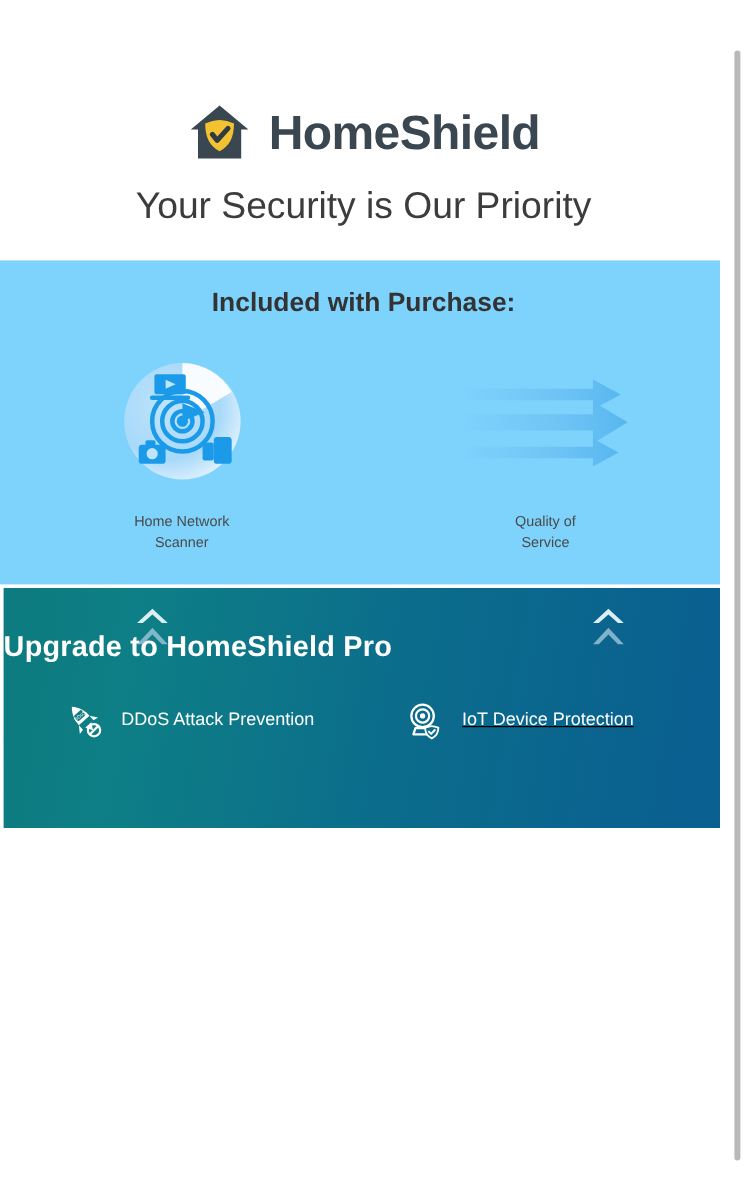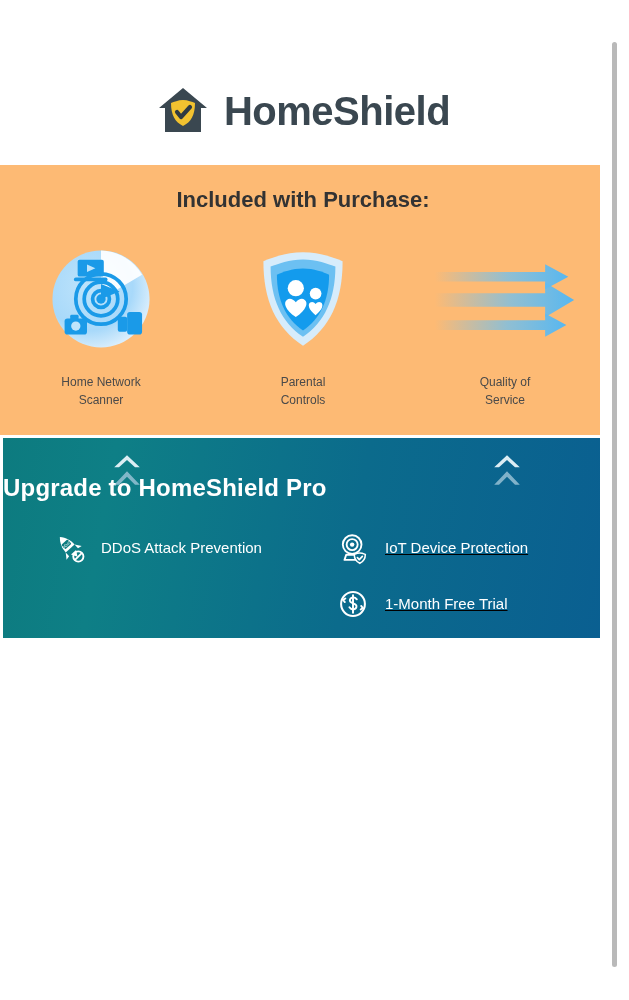--- a/index.html
+++ b/index.html
@@ -71,21 +71,21 @@
     font-size: 31px;
     font-weight: 300;
     color: #3c3c3c;
     line-height: 1.15;
   }
 
   
   .included {
     margin-top: 27px;
     width: 606px;
-    background: #fdba74;
+    background: #7dd3fc;
     padding: 22px 0 26px 0;
   }
   .included-title {
     text-align: center;
     font-size: 22px;
     font-weight: bold;
     color: #333333;
     margin-bottom: 26px;
   }
   .features {
@@ -182,20 +182,21 @@
         <span class="logo-mark">
           <svg viewBox="0 0 54 54" width="54" height="54">
             <path d="M27 4 L51 24 L45 24 L45 48 L9 48 L9 24 L3 24 Z" fill="#3a4750"></path>
             <path d="M27 16 C32 16 36 18 39 19 C39 31 35 38 27 42 C19 38 15 31 15 19 C18 18 22 16 27 16 Z" fill="#f2c230"></path>
             <path d="M21 28 L25 33 L34 23" stroke="#2f3a42" stroke-width="4.2" fill="none" stroke-linecap="round" stroke-linejoin="round"></path>
           </svg>
         </span>
         <span class="logo-text">HomeShield</span>
       </div>
 
+      <div class="tagline">Your Security is Our Priority</div>
     </div>
 
     <div class="included">
 
       <div class="included-title">Included with Purchase:</div>
 
       <div class="features">
 
         <div class="feature">
           <div class="feature-icon">
@@ -226,38 +227,20 @@
                 <rect x="88" y="74" width="16" height="24" rx="3"></rect>
                 <rect x="78" y="79" width="10" height="16" rx="2"></rect>
               </g>
             </svg>
           </div>
           <div class="feature-label">
             <span>Home Network<br>Scanner</span>
           </div>
         </div>
 
-        <div class="feature">
-          <div class="feature-icon">
-            <svg viewBox="0 0 120 120" width="108" height="108">
-              <path d="M60 8 C78 8 94 14 104 18 C104 62 90 92 60 112 C30 92 16 62 16 18 C26 14 42 8 60 8 Z" fill="#d7ecfb"></path>
-              <path d="M60 16 C75 16 88 21 96 24 C96 60 84 86 60 102 C36 86 24 60 24 24 C32 21 45 16 60 16 Z" fill="#6cc0f2"></path>
-              <path d="M60 26 C72 26 83 30 89 33 C89 61 79 82 60 95 C41 82 31 61 31 33 C37 30 48 26 60 26 Z" fill="#139bed"></path>
-              <g fill="#ffffff">
-                <circle cx="52" cy="48" r="9"></circle>
-                <path d="M52 80 C40 72 38 64 42 61 C45 58.6 49 60 52 63.5 C55 60 59 58.6 62 61 C66 64 64 72 52 80 Z"></path>
-                <circle cx="74" cy="54" r="6.5"></circle>
-                <path d="M74 78 C66 72 65 66 68 64 C70 62.5 72.5 63.5 74 65.6 C75.5 63.5 78 62.5 80 64 C83 66 82 72 74 78 Z"></path>
-              </g>
-            </svg>
-          </div>
-          <div class="feature-label">
-            <span>Parental<br>Controls</span>
-          </div>
-        </div>
 
         <div class="feature">
           <div class="feature-icon">
             <svg viewBox="0 0 150 100" width="145" height="100">
               <defs>
                 <linearGradient id="arrfade" x1="0" y1="0" x2="1" y2="0">
                   <stop offset="0%" stop-color="#6cc0f2" stop-opacity="0"></stop>
                   <stop offset="55%" stop-color="#6cc0f2" stop-opacity="0.75"></stop>
                   <stop offset="100%" stop-color="#57b7f0" stop-opacity="1"></stop>
                 </linearGradient>
@@ -333,32 +316,20 @@
                 </g>
                 <circle cx="19" cy="16" r="2.6" fill="#ffffff"></circle>
                 <path d="M12 28 L26 28 L28 34 L10 34 Z" fill="none" stroke="#ffffff" stroke-width="2.2" stroke-linejoin="round"></path>
                 <path d="M28 26 C30.6 26 33 27 34.5 27.6 C34.5 33 32 36 28 38 C24 36 21.5 33 21.5 27.6 C23 27 25.4 26 28 26 Z" fill="#0b6b8c" stroke="#ffffff" stroke-width="1.8"></path>
                 <path d="M25.2 31.4 L27.4 33.6 L31 29.8" stroke="#ffffff" stroke-width="2" fill="none" stroke-linecap="round" stroke-linejoin="round"></path>
               </svg>
             </span>
             <span class="pro-item-label">IoT Device Protection</span>
           </div>
 
-          <div class="pro-item">
-            <span class="pro-item-icon">
-              <svg viewBox="0 0 40 40" width="34" height="34">
-                <circle cx="20" cy="20" r="14" fill="none" stroke="#ffffff" stroke-width="2.4"></circle>
-                <path d="M24.5 14.5 C23 12.6 20.6 11.8 18.6 12.6 C16.4 13.4 15.6 15.8 17 17.4 C18.2 18.8 21.6 19.4 23.2 20.8 C24.8 22.2 24.2 25 22 25.9 C19.8 26.8 17.2 25.8 15.8 23.8" fill="none" stroke="#ffffff" stroke-width="2.3" stroke-linecap="round"></path>
-                <line x1="20" y1="9.6" x2="20" y2="30.4" stroke="#ffffff" stroke-width="2.3" stroke-linecap="round"></line>
-                <path d="M11 13.5 L8.4 15.2 L10.4 17.8" fill="none" stroke="#ffffff" stroke-width="2.2" stroke-linecap="round" stroke-linejoin="round"></path>
-                <path d="M29 26.5 L31.6 24.8 L29.6 22.2" fill="none" stroke="#ffffff" stroke-width="2.2" stroke-linecap="round" stroke-linejoin="round"></path>
-              </svg>
-            </span>
-            <span class="pro-item-label">1-Month Free Trial</span>
-          </div>
         </div>
 
       </div>
     </div>
 
   </div>
 
   <div class="scrollbar-track">
     <div class="scrollbar-thumb"></div>
   </div>

